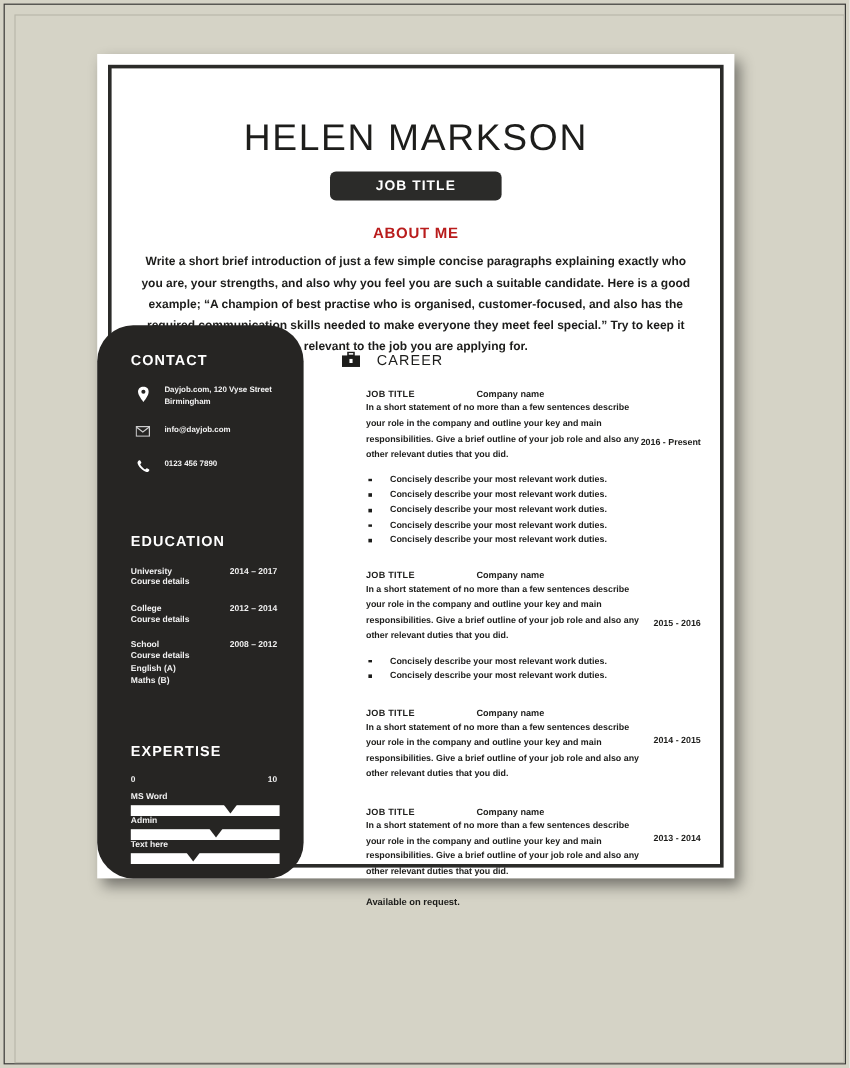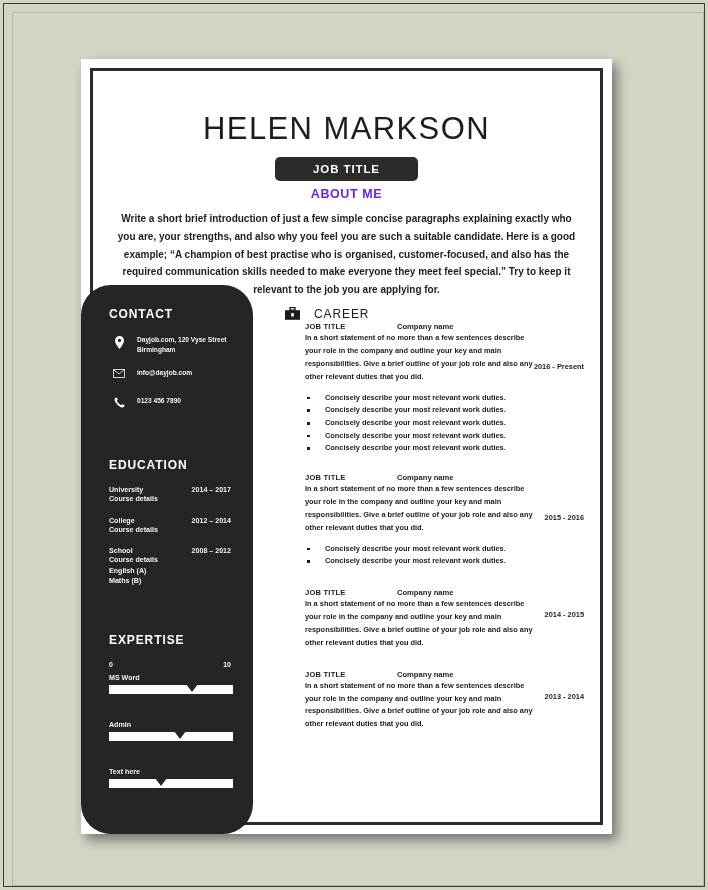--- a/index.html
+++ b/index.html
@@ -32,23 +32,23 @@
     width: 692px;
     height: 874px;
     border: 1px solid #b9b7ab;
     box-sizing: border-box;
   }
 
   
   .page {
     position: absolute;
     left: 81px;
-    top: 59px;
+    top: 45px;
     width: 531px;
-    height: 775px;
+    height: 687px;
     background: #ffffff;
     box-shadow: 5px 6px 11px rgba(0,0,0,0.45);
     box-sizing: border-box;
   }
   
   .page-border {
     position: absolute;
     left: 9px;
     top: 9px;
     right: 9px;
@@ -82,25 +82,25 @@
     display: inline-block;
     background: #2b2b29;
     color: #ffffff;
     font-size: 11.5px;
     font-weight: bold;
     letter-spacing: 0.9px;
     padding: 6px 38px 6px 38px;
     border-radius: 5px;
   }
   .about-title {
-    margin-top: 6px;
+    margin-top: 20px;
     font-size: 12.5px;
     font-weight: bold;
     letter-spacing: 0.6px;
-    color: #6d28d9;
+    color: #b91c1c;
   }
   .about-text {
     margin: 9px auto 0 auto;
     width: 470px;
     font-size: 10px;
     font-weight: bold;
     line-height: 1.78;
     color: #1d1d1b;
     text-align: center;
   }
@@ -180,21 +180,21 @@
   
   .scale-row {
     display: flex;
     justify-content: space-between;
     font-size: 7px;
     font-weight: bold;
     color: #f2f2f2;
     margin-bottom: 6px;
     padding-right: 4px;
   }
-  .skill { margin-bottom: 27px; }
+  .skill { margin-bottom: 0; }
   .skill-label {
     font-size: 7.1px;
     font-weight: bold;
     color: #f2f2f2;
     margin-bottom: 3px;
   }
   .skill-bar {
     position: relative;
     height: 9px;
     background: #ffffff;
@@ -217,20 +217,21 @@
     left: 172px;
     top: 226px;
     right: 12px;
     bottom: 12px;
     padding: 20px 0 0 31px;
     box-sizing: border-box;
   }
   .sec-head {
     display: flex;
     align-items: center;
+    margin-bottom: 16px;
   }
   .sec-ico {
     width: 17px;
     min-width: 17px;
     height: 17px;
     display: flex;
     align-items: center;
     justify-content: center;
   }
   .sec-title {
@@ -484,15 +485,16 @@
 
     <div class="job" style="margin-top:20px;">
       <span class="job-date shift">2013 - 2014</span>
       <div class="job-line">
         <span class="job-title">JOB TITLE</span>
         <span class="job-company">Company name</span>
       </div>
       <div class="job-desc">In a short statement of no more than a few sentences describe your role in the company and outline your key and main responsibilities. Give a brief outline of your job role and also any other relevant duties that you did.</div>
     </div>
 
+    <div class="refs-text">Available on request.</div>
 
   </div>
 </div>
 
 </body></html>

